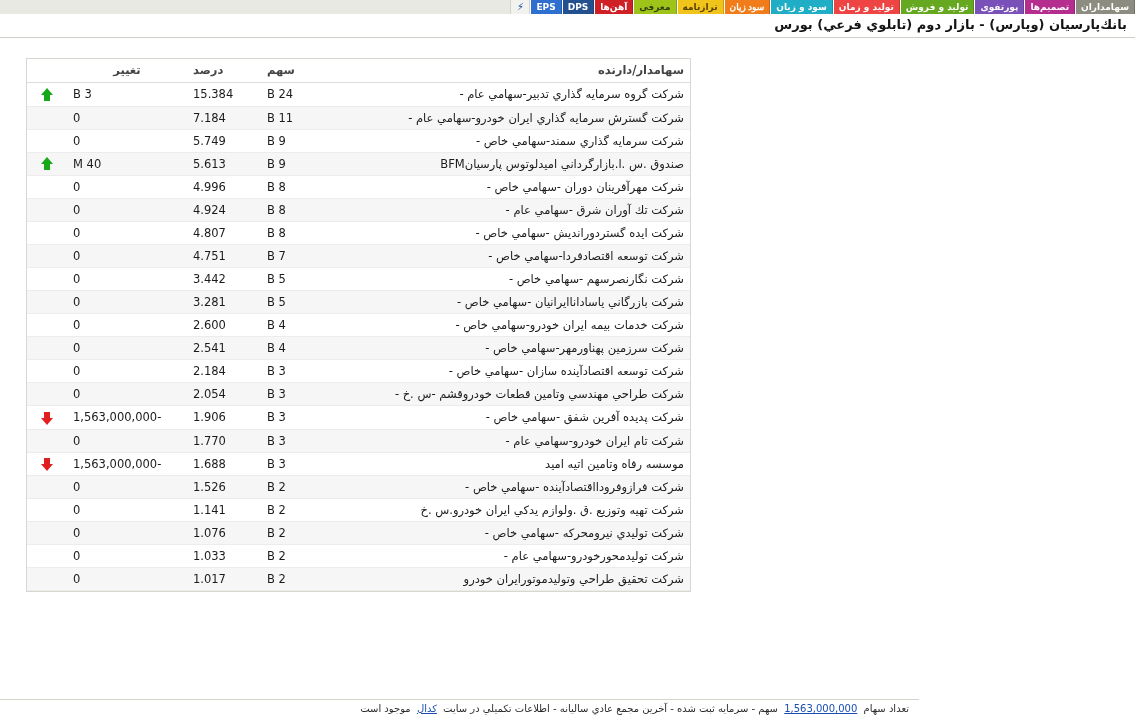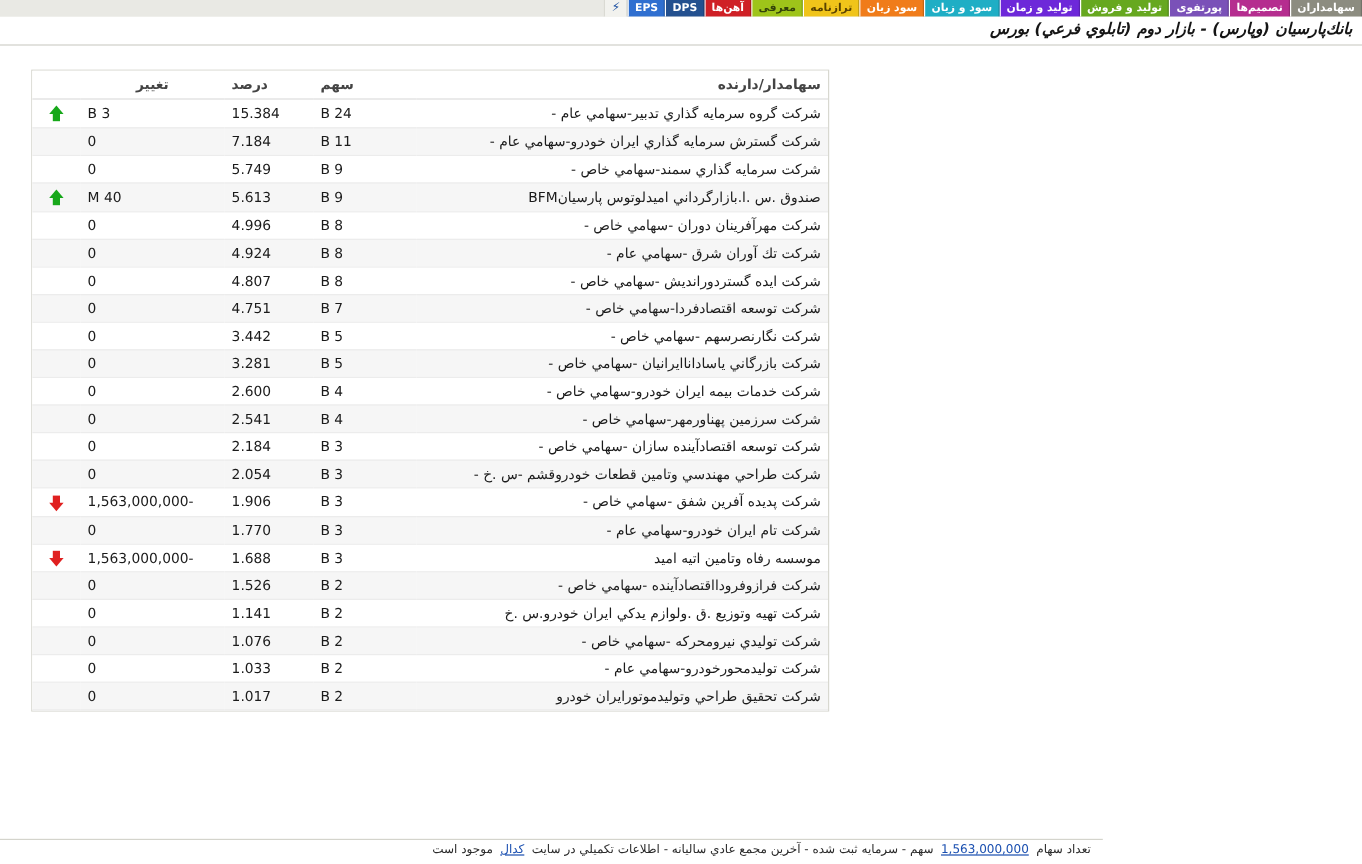--- a/index.html
+++ b/index.html
@@ -40,24 +40,24 @@
     letter-spacing: 0;
     text-align: center;
     overflow: hidden;
   }
   .tab.t-active {
     background: #8c8c80;
     color: #ffffff;
   }
   .tab.t-blue   { background: #2f6fd0; }
   .tab.t-cyan   { background: #1faec5; }
-  .tab.t-orange { background: #f07c1a; }
+  .tab.t-orange { background: #f07c1a; font-family: Liberation Serif, serif; }
   .tab.t-yellow { background: #f0c41a; color: #5a4200; }
   .tab.t-green  { background: #66a81f; }
-  .tab.t-teal   { background: #6d28d9; text-align: right; }
+  .tab.t-teal   { background: #ef4444; text-align: right; }
   .tab.t-purple { background: #7a51b8; }
   .tab.t-red    { background: #cf2026; text-align: right; }
   .tab.t-darkblue { background: #23508f; }
   .tab.t-lime   { background: #9ec41a; color: #33420a; }
   .tab.t-magenta{ background: #b52d8f; }
   .tab-bolt {
     width: 18px;
     background: #f2f2ee;
     color: #1c4fa1;
     font-size: 10px;
@@ -84,21 +84,20 @@
   }
   .page-header .title {
     position: absolute;
     top: 3px;
     right: 8px;
     font-size: 13px;
     font-weight: bold;
     color: #151515;
     white-space: nowrap;
     direction: rtl;
-    font-style: italic;
   }
 
   
   .panel {
     position: absolute;
     top: 58px;
     right: 444px;
     width: 665px;
     background: #ffffff;
     border: 1px solid #d8d8d0;

